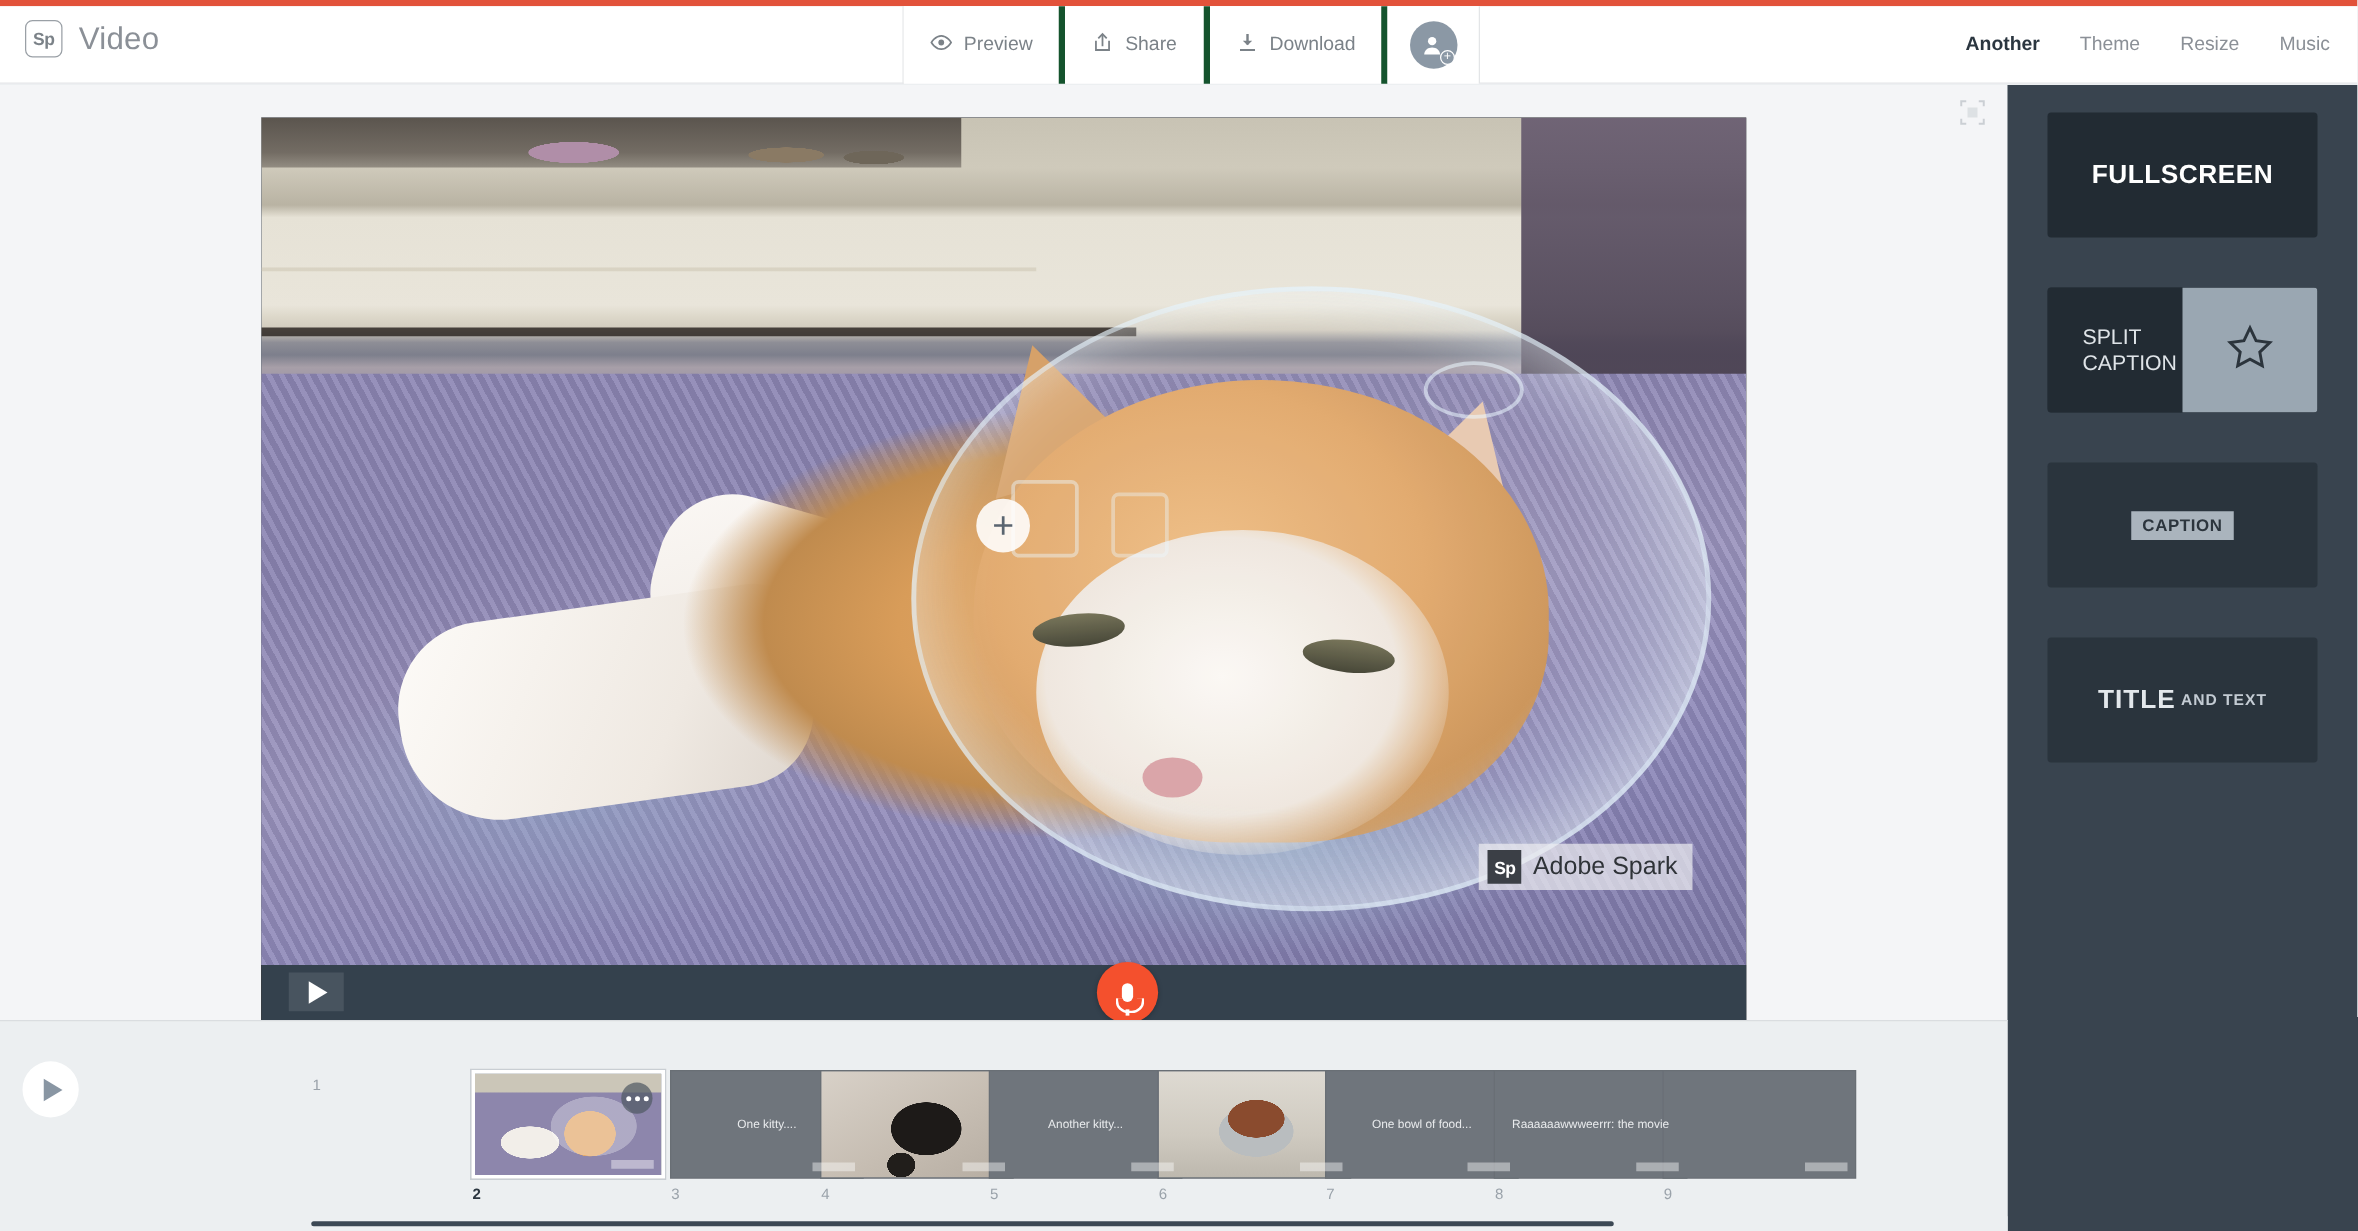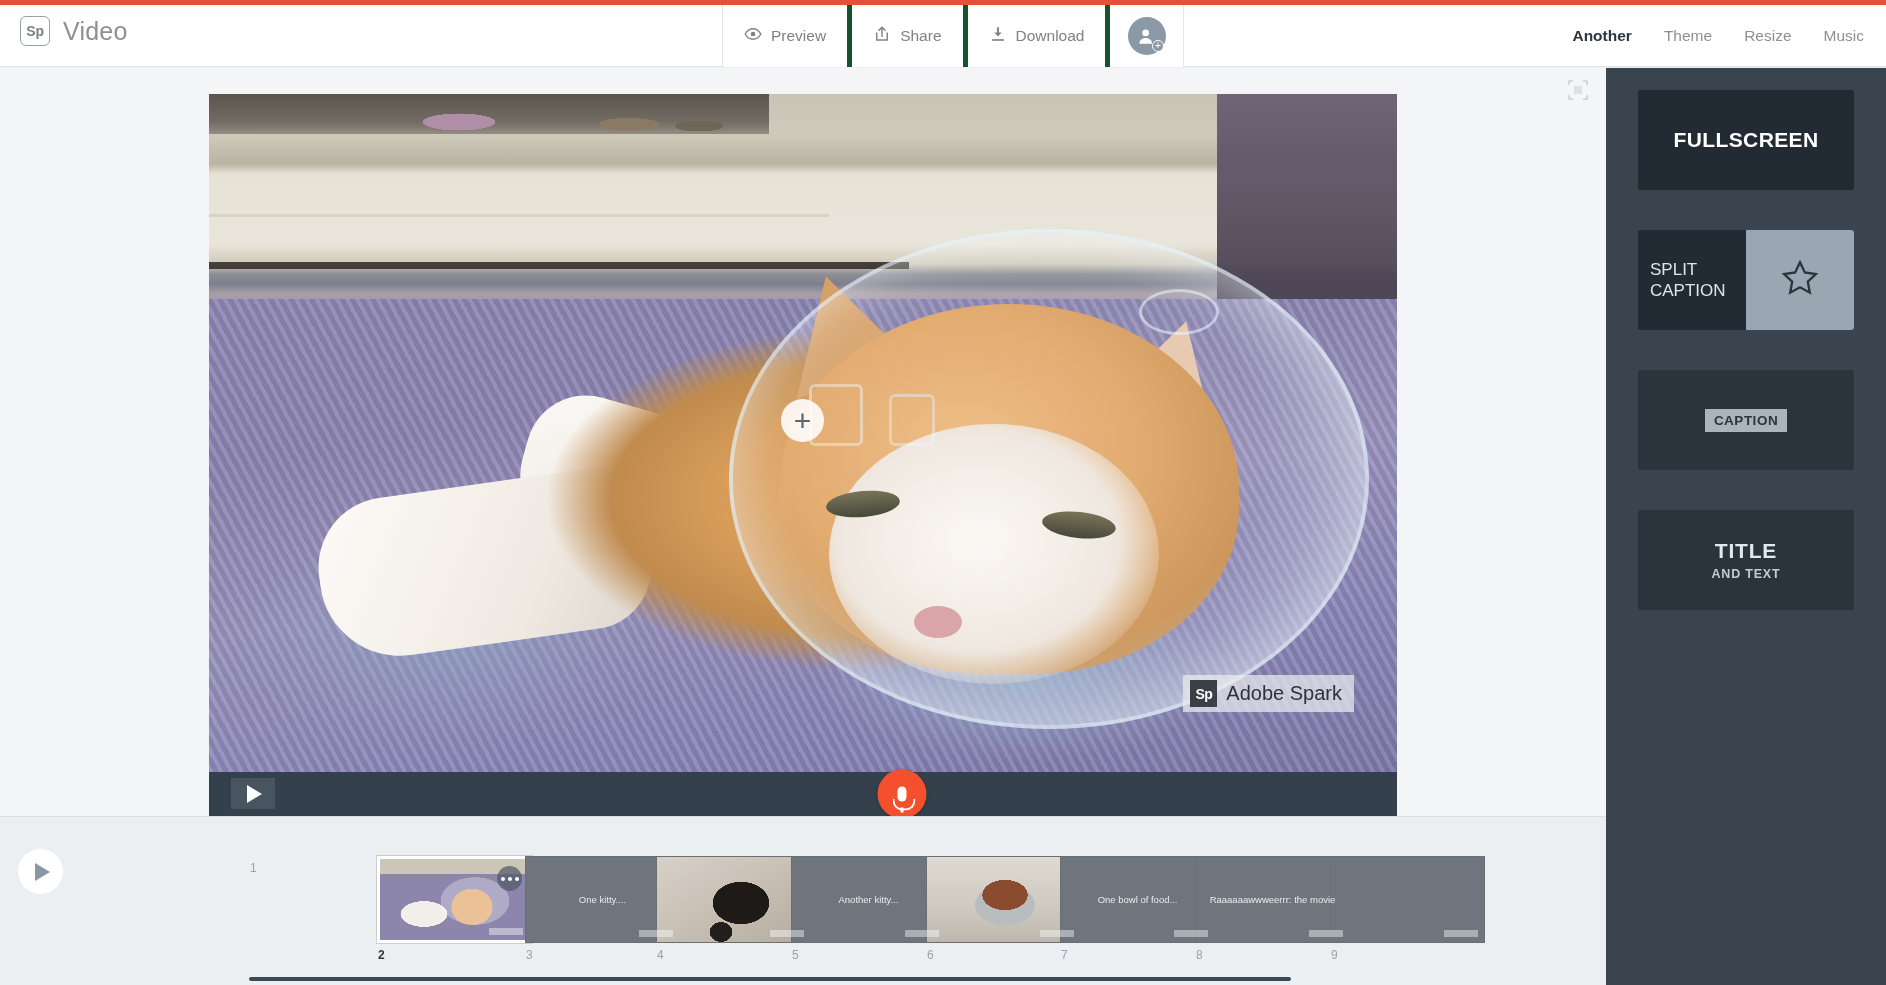--- a/index.html
+++ b/index.html
@@ -272,35 +272,35 @@
     position: absolute; left: 32px; width: 216px;
     border-radius: 3px; background: #222b33; cursor: pointer;
     overflow: hidden;
   }
   .lc-full { top: 22px; height: 100px; display: flex; align-items: center; justify-content: center; }
   .lc-full .t { color: #fff; font-size: 21px; font-weight: bold; letter-spacing: .4px; }
 
   .lc-split { top: 162px; height: 100px; display: flex; }
   .lc-split .left {
     width: 50%; height: 100%; background: #222b33;
-    display: flex; align-items: center; padding-left: 12px;
+    display: flex; align-items: center; padding-left: 28px;
   }
   .lc-split .left .t { color: #dfe4e8; font-size: 17px; line-height: 21px; }
   .lc-split .right {
     width: 50%; height: 100%; background: #9aa7b2;
     display: flex; align-items: center; justify-content: center;
   }
 
   .lc-caption { top: 302px; height: 100px; background: #2a343d; display: flex; align-items: center; justify-content: center; }
   .cap-chip {
     background: #aab4bd; color: #2c353d; font-size: 13.5px; font-weight: bold;
     padding: 4px 9px; letter-spacing: .5px;
   }
 
-  .lc-title { top: 442px; height: 100px; background: #2a343d; display: flex; flex-direction: column; align-items: center; justify-content: center; gap: 4px; }
+  .lc-title { top: 442px; height: 100px; background: #2a343d; display: flex; flex-direction: row; align-items: center; justify-content: center; gap: 4px; }
   .lc-title .t1 { color: #e3e8ec; font-size: 21px; font-weight: bold; letter-spacing: .8px; }
   .lc-title .t2 { color: #c3cbd3; font-size: 12.5px; font-weight: bold; letter-spacing: .8px; }
 
   
   .filmstrip {
     position: absolute; left: 0; top: 816px; width: 1606px; height: 169px;
     background: #eceff1;
     border-top: 1px solid #dadde0;
   }
   .strip-play {
@@ -551,21 +551,21 @@
           <div class="dots-btn">
               <i></i>
               <i></i>
               <i></i>
             </div>
           <div class="wm-mini"></div>
         </div>
         <div class="num">2</div>
       </div>
 
-      <div class="slide" style="left:276px">
+      <div class="slide" style="left:287px">
         <div class="thumb">
           <div class="caption-txt">One kitty....</div>
           <div class="wm-mini"></div>
         </div>
         <div class="num">3</div>
       </div>
 
       <div class="slide" style="left:407px">
         <div class="thumb">
           <div class="tfill t-blackcat"></div>

